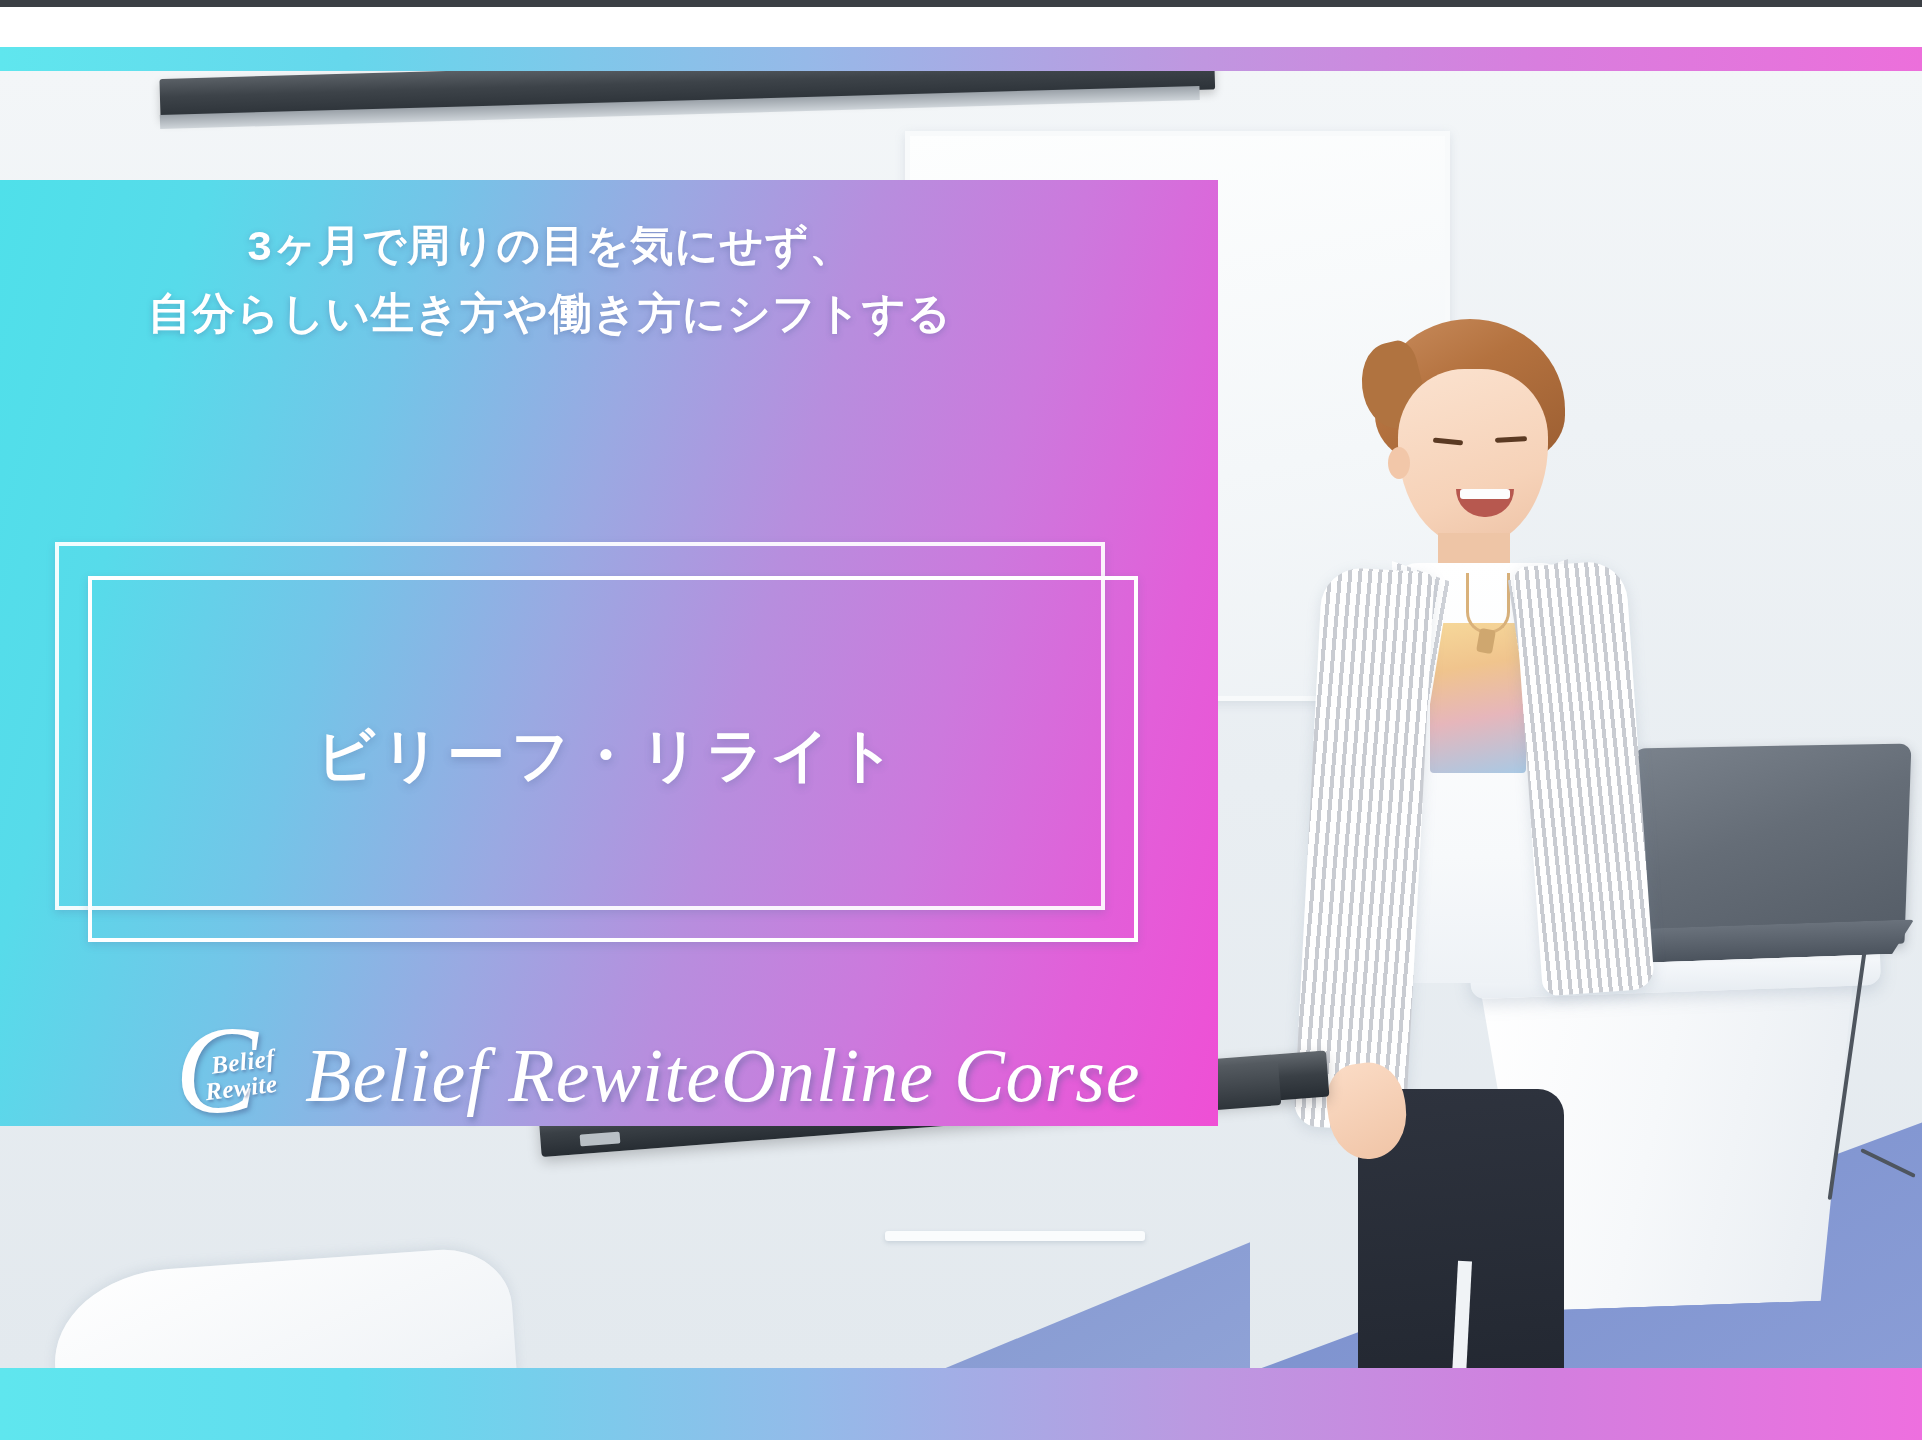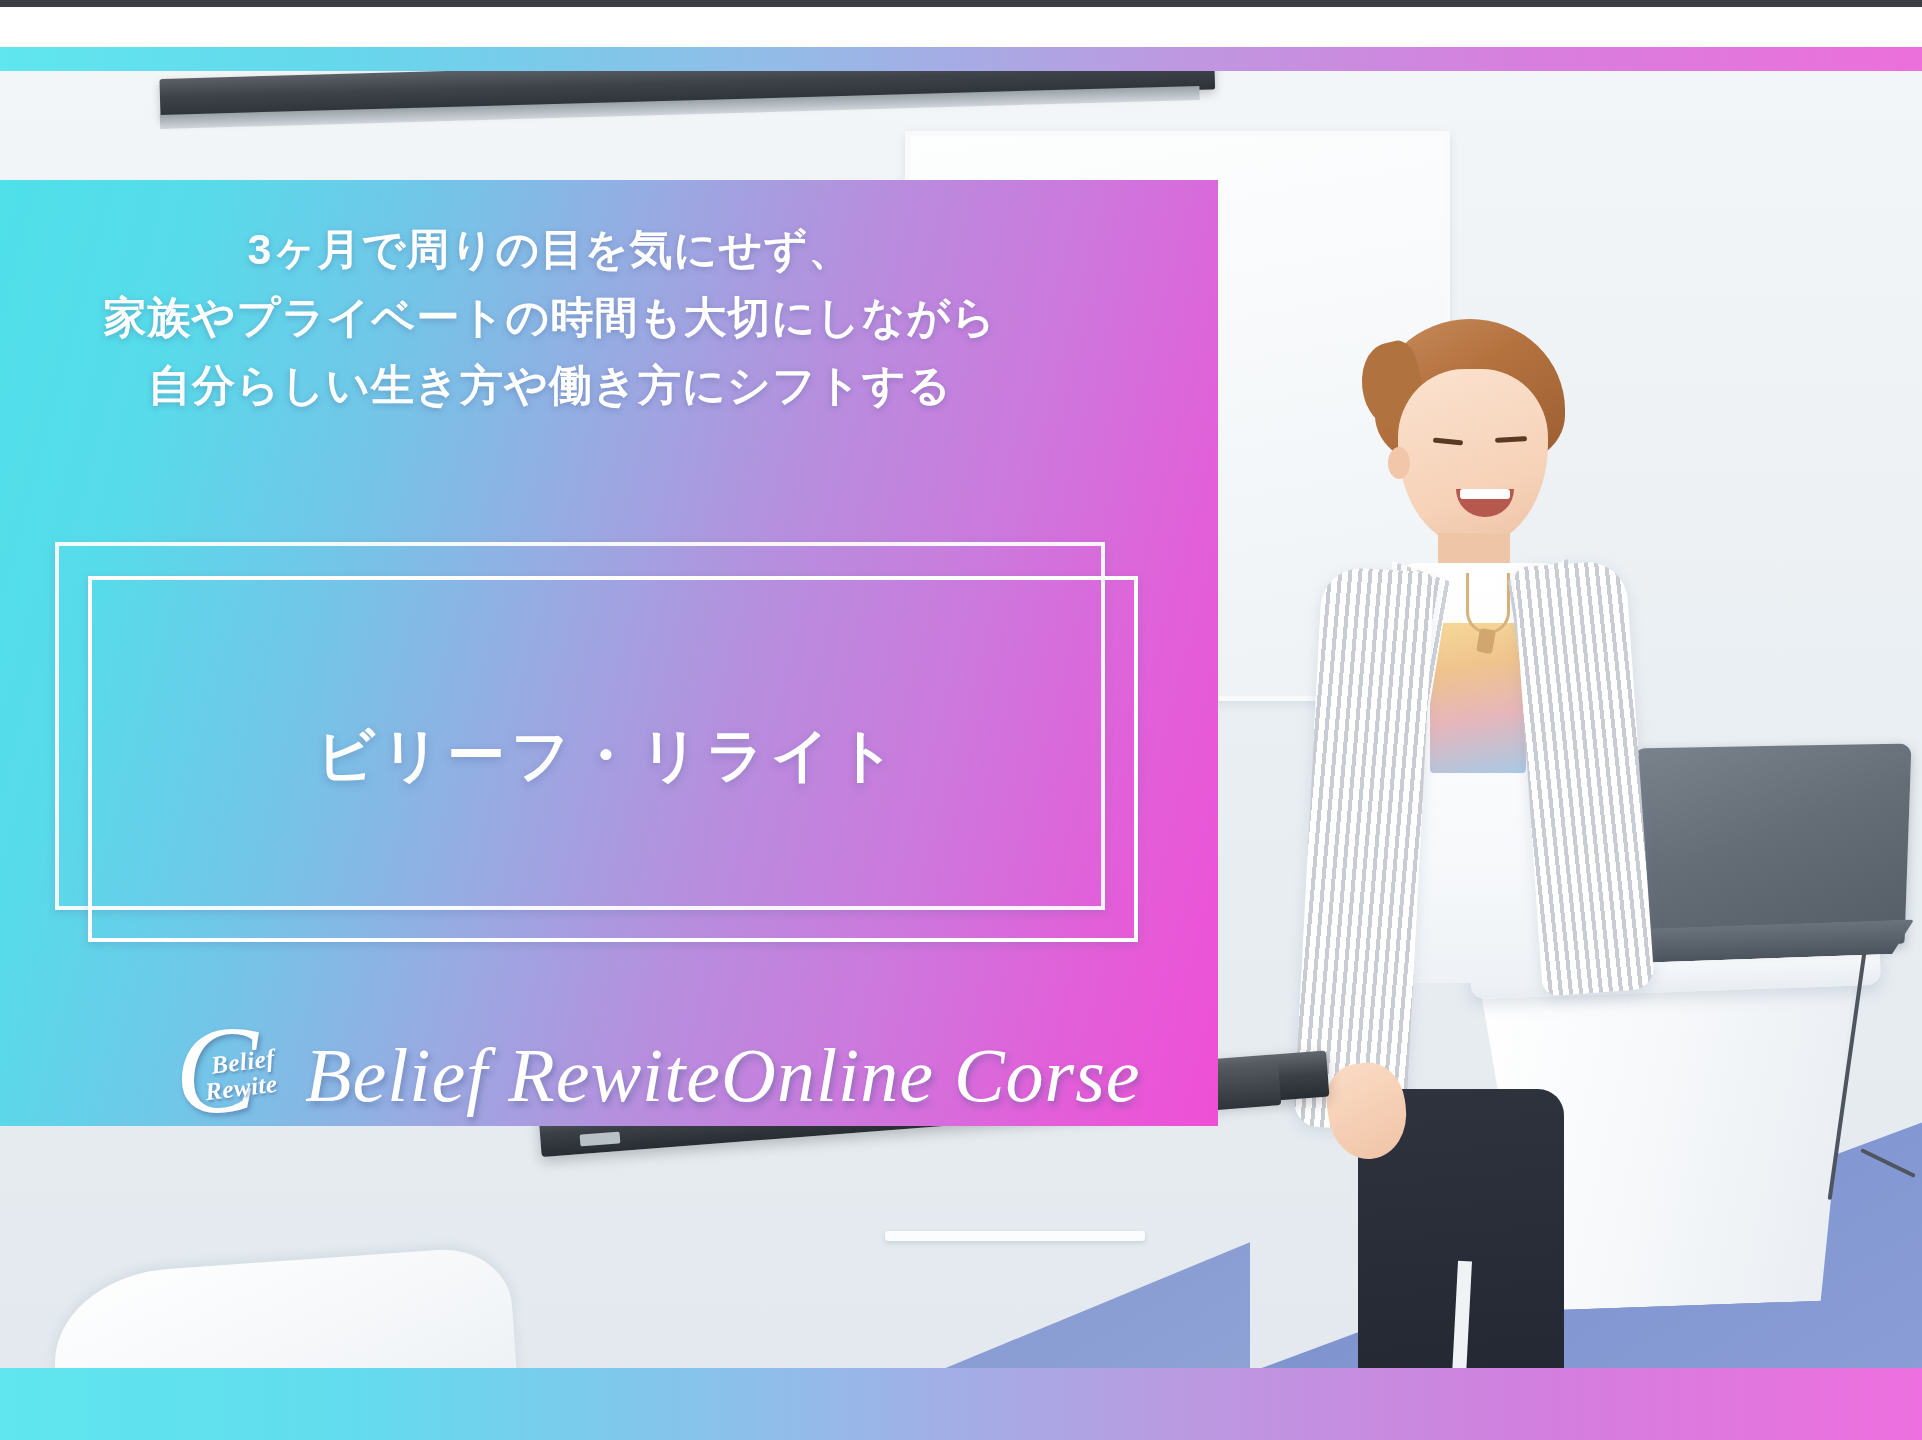--- a/index.html
+++ b/index.html
@@ -241,21 +241,21 @@
   .headline{
     position:absolute;left:0;top:215px;width:1100px;
     text-align:center;
     color:#ffffff;
     font-weight:bold;
     font-size:43px;
     line-height:68px;
     letter-spacing:1px;
     text-shadow:0 2px 6px rgba(70,90,140,.35);
   }
-  .headline .ln{display:block;white-space:nowrap;}
+  .headline .ln{display:block;white-space:nowrap;font-family:Liberation Mono, monospace;}
 
   
   .frame-outer{
     position:absolute;left:55px;top:542px;width:1042px;height:360px;
     border:4px solid rgba(255,255,255,.92);
     box-shadow:0 3px 8px rgba(80,100,150,.22);
   }
   .frame-inner{
     position:absolute;left:88px;top:576px;width:1042px;height:358px;
     border:4px solid #ffffff;
@@ -356,21 +356,20 @@
     <div class="chair"></div>
     <div class="screen-bar-bottom"></div>
     <div class="screen-bar-bottom-end"></div>
     <div class="screen-handle"></div>
   </div>
 
   <div class="panel"></div>
 
   <div class="headline">
     <span class="ln">3ヶ月で周りの目を気にせず、</span>
-    <span class="ln">家族やプライベートの時間も大切にしながら</span>
     <span class="ln">自分らしい生き方や働き方にシフトする</span>
   </div>
 
   <div class="frame-outer"></div>
   <div class="frame-inner"></div>
   <div class="title">
     <span class="tl">ビリーフ・リライト</span>
   </div>
 
   <div class="brand">

